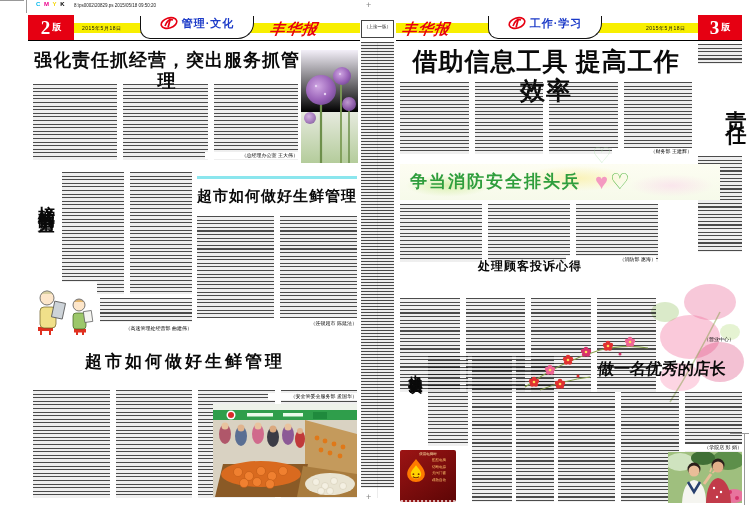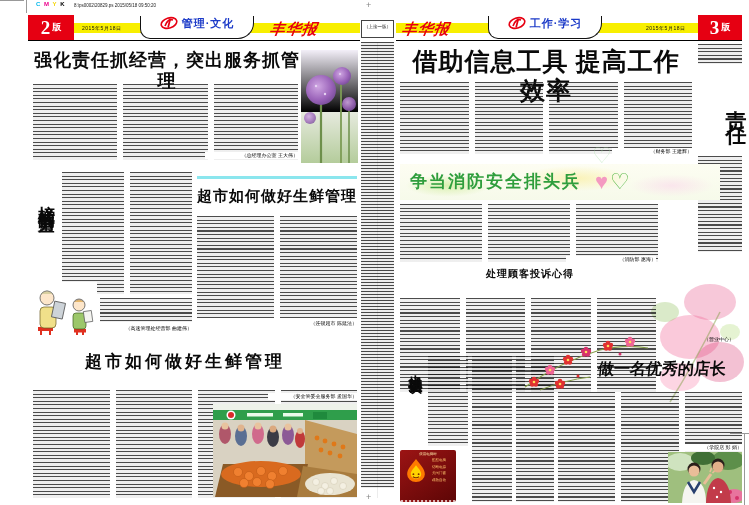--- a/index.html
+++ b/index.html
@@ -279,21 +279,21 @@
   <span style="font-size:22px;color:#f49ac1;margin-left:14px">♥</span>
   <span style="font-size:22px;color:#57b847;margin-left:2px">♡</span>
 </div>
 <div class="abs cols" style="left:400px;top:204px;width:258px;height:58px;z-index:1">
   <div class="fill"></div>
   <div class="fill"></div>
   <div class="fill"></div>
 </div>
 <div class="abs byline" style="left:566px;top:256px;width:90px;z-index:1">（消防部 惠海）</div>
 
-<div class="abs hl" style="left:440px;top:268px;width:180px;font-size:10px;letter-spacing:1px;z-index:1">处理顾客投诉心得</div>
+<div class="abs hl" style="left:440px;top:260px;width:180px;font-size:12px;letter-spacing:1px;z-index:1">处理顾客投诉心得</div>
 <div class="abs cols" style="left:400px;top:298px;width:256px;height:94px;z-index:1">
   <div class="fill"></div>
   <div class="fill"></div>
   <div class="fill"></div>
   <div class="fill"></div>
 </div>
 
 <div class="abs vtitle" style="left:402px;top:364px;width:22px;height:86px;font-size:14px;letter-spacing:1px;z-index:1">火场逃生要诀</div>
 <div class="abs fill" style="left:428px;top:356px;width:40px;height:90px;z-index:1"></div>
 <div class="abs fill" style="left:472px;top:356px;width:40px;height:146px;z-index:1"></div>

